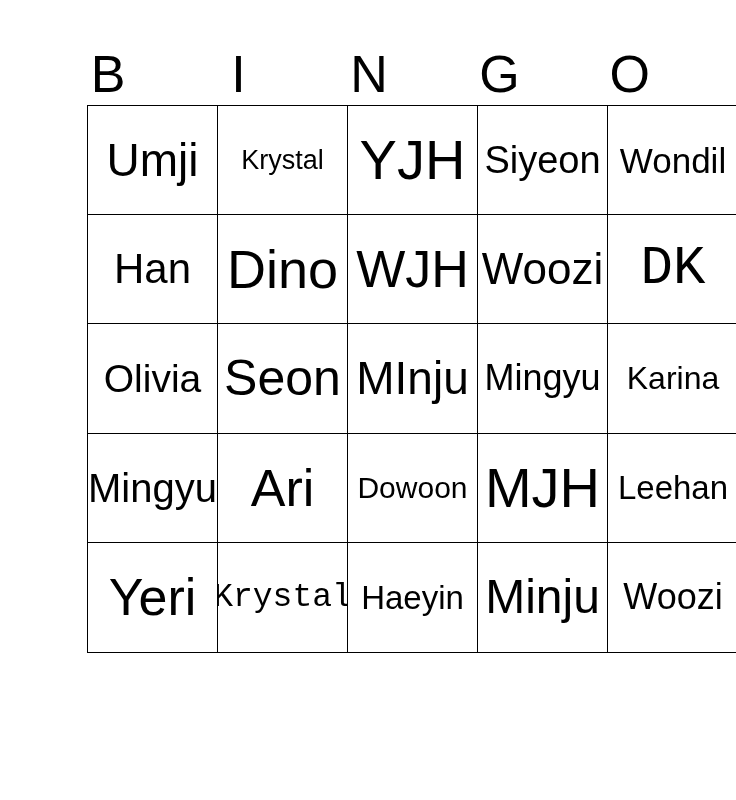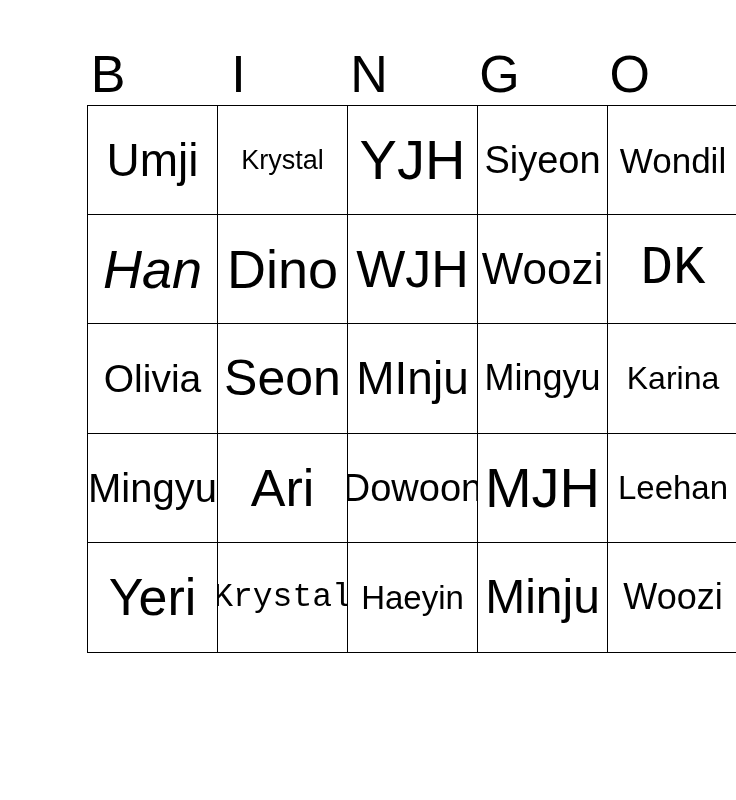--- a/index.html
+++ b/index.html
@@ -68,33 +68,33 @@
   <span>G</span>
   <span>O</span>
 </div>
 
 <div class="grid">
   <div class="cell" style="font-size: 46px;">Umji</div>
   <div class="cell" style="font-size: 27px;">Krystal</div>
   <div class="cell" style="font-size: 56px;">YJH</div>
   <div class="cell" style="font-size: 38px;">Siyeon</div>
   <div class="cell" style="font-size: 35px;">Wondil</div>
-  <div class="cell" style="font-size: 54px; font-style: italic;">Han</div>
+  <div class="cell" style="font-size: 42px;">Han</div>
   <div class="cell" style="font-size: 54px;">Dino</div>
   <div class="cell" style="font-size: 52px;">WJH</div>
   <div class="cell" style="font-size: 44px;">Woozi</div>
   <div class="cell" style="font-size: 54px; font-family: Liberation Mono, monospace;">DK</div>
   <div class="cell" style="font-size: 39px;">Olivia</div>
   <div class="cell" style="font-size: 50px;">Seon</div>
   <div class="cell" style="font-size: 46px;">MInju</div>
   <div class="cell" style="font-size: 36px;">Mingyu</div>
   <div class="cell" style="font-size: 32px;">Karina</div>
   <div class="cell" style="font-size: 40px;">Mingyu</div>
   <div class="cell" style="font-size: 52px;">Ari</div>
-  <div class="cell" style="font-size: 38px;">Dowoon</div>
+  <div class="cell" style="font-size: 30px;">Dowoon</div>
   <div class="cell" style="font-size: 56px;">MJH</div>
   <div class="cell" style="font-size: 33px; text-align: center;">Leehan</div>
   <div class="cell" style="font-size: 52px;">Yeri</div>
   <div class="cell" style="font-size: 33px; font-family: Liberation Mono, monospace;">Krystal</div>
   <div class="cell" style="font-size: 33px;">Haeyin</div>
   <div class="cell" style="font-size: 48px;">Minju</div>
   <div class="cell" style="font-size: 36px;">Woozi</div>
 </div>
 
 </body></html>

